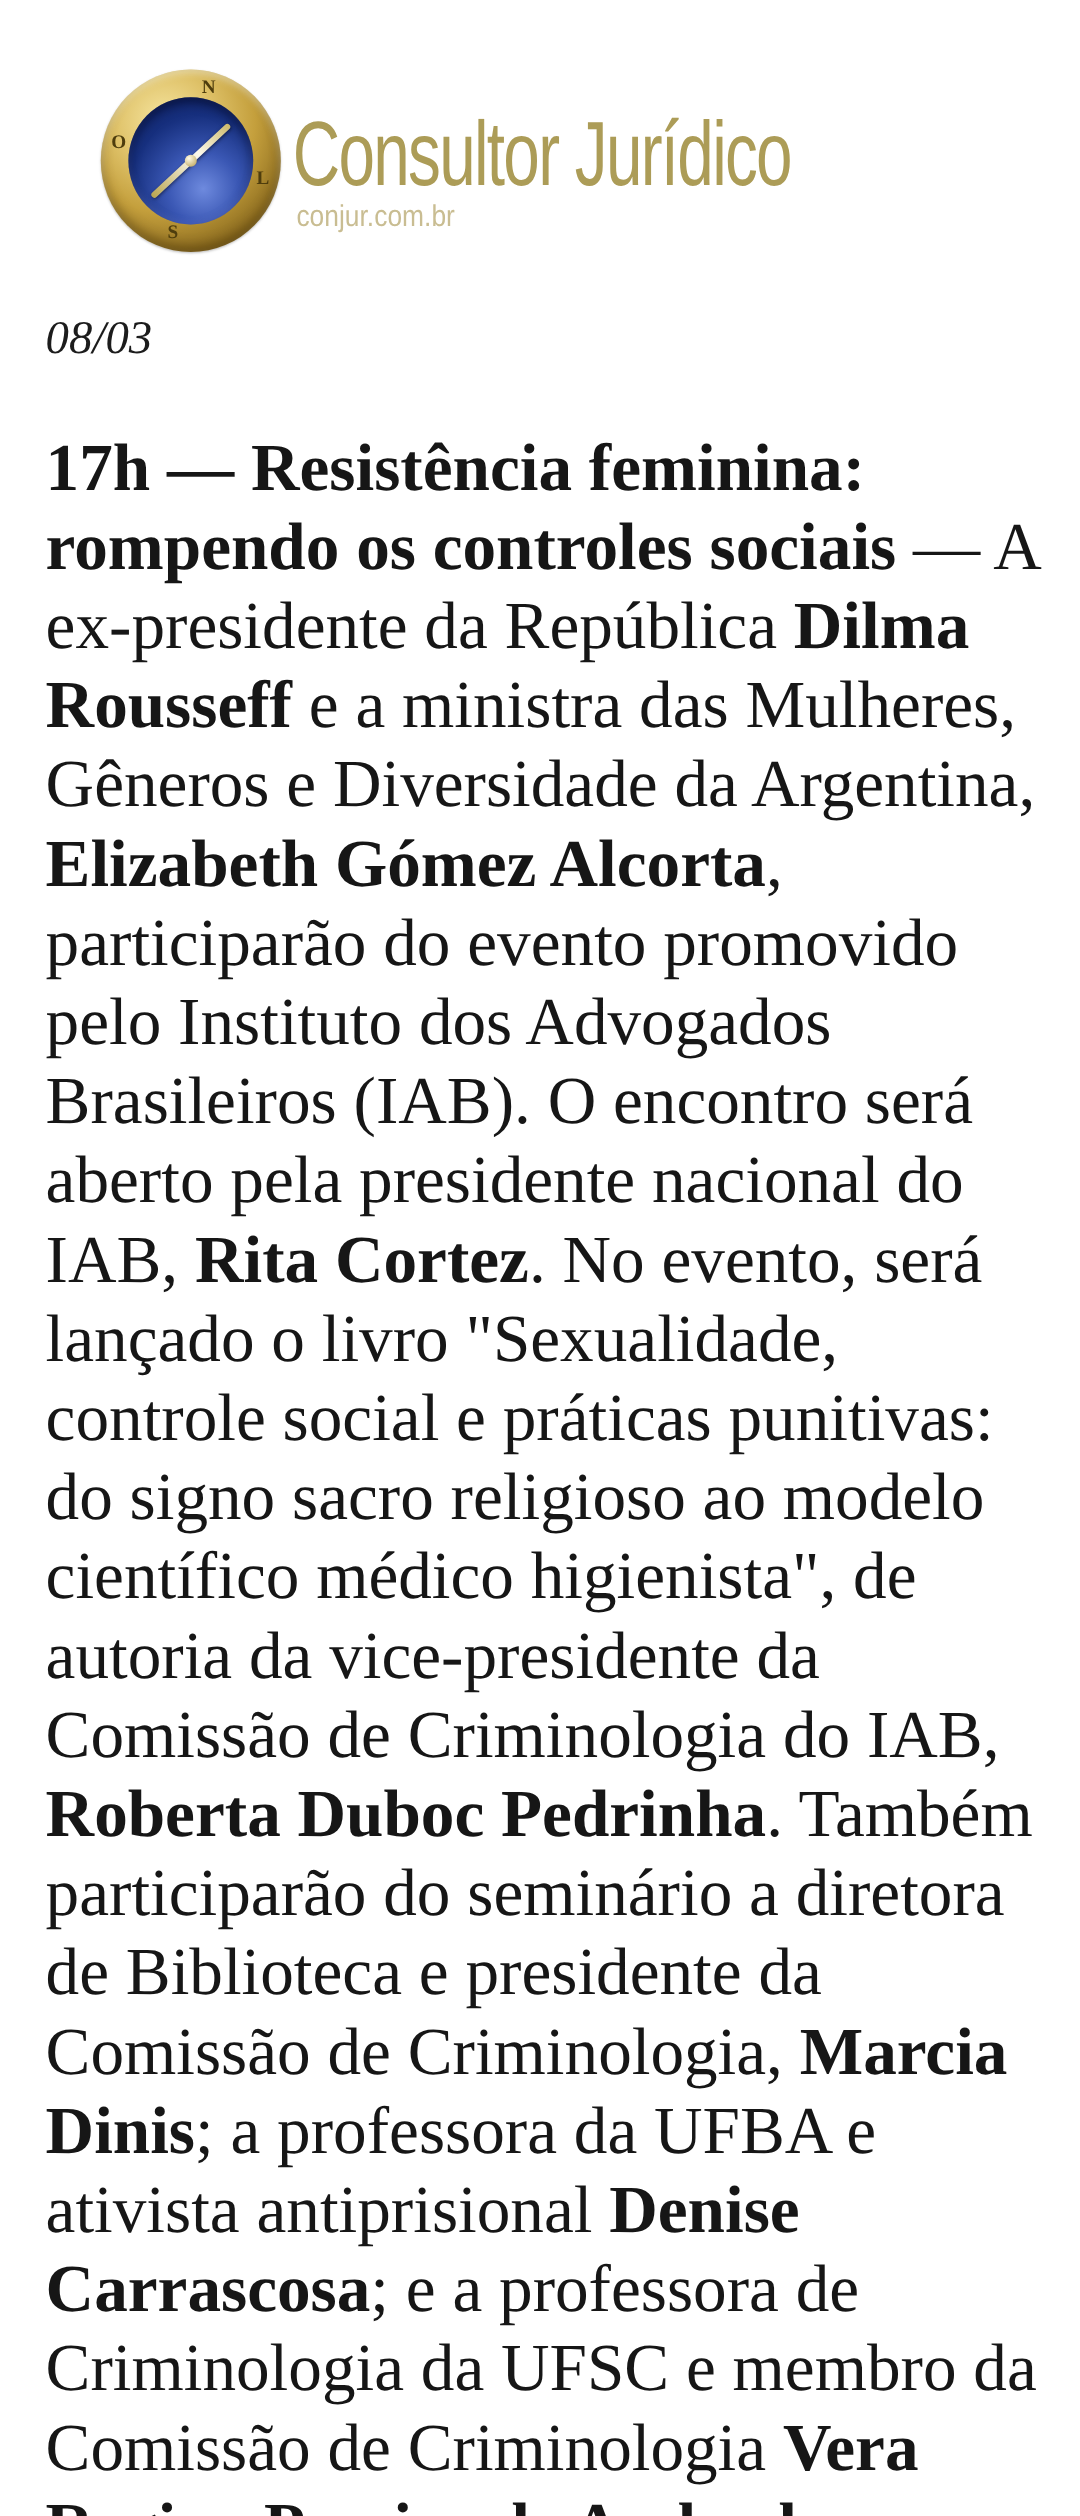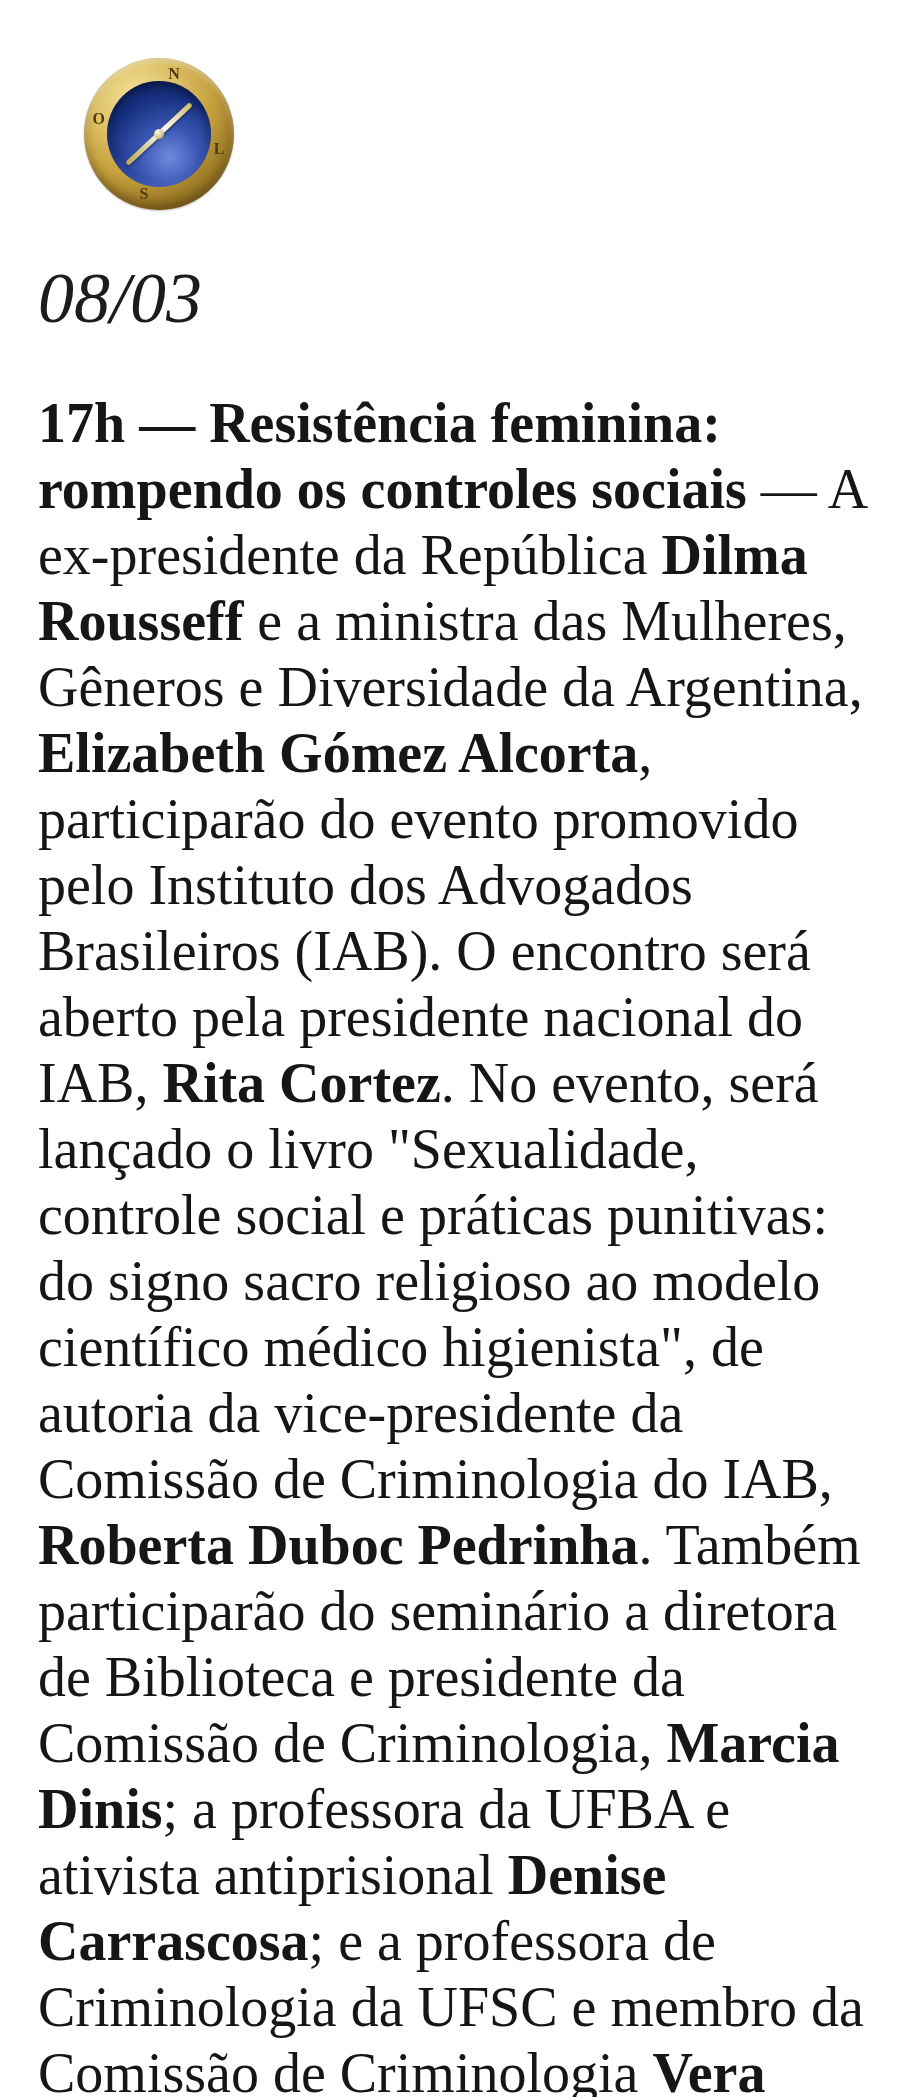--- a/index.html
+++ b/index.html
@@ -33,21 +33,21 @@
   .logo-domain{display:inline-block;font-family:"Liberation Sans","DejaVu Sans",sans-serif;
     font-size:25px;color:#c9bd92;letter-spacing:0;margin:-2px 0 0 3px;
     transform:scaleX(.88);transform-origin:left center;}
 
   
   .date-wrap{width:650px;text-align:center;margin-top:30px;}
   .date{display:inline-block;font-family:"Liberation Sans","DejaVu Sans",sans-serif;
     font-size:43px;color:#141414;letter-spacing:0;transform:scaleX(.88);transform-origin:center;}
 
   
-  .day-heading{font-style:italic;font-weight:normal;font-size:72px;line-height:1;
+  .day-heading{font-style:italic;font-weight:normal;font-size:39px;line-height:1;
     color:#1c1c1c;margin:52px 0 0 0;}
 
   
   .article{margin-top:56px;width:828px;}
   .article p{margin:0;font-size:56px;line-height:66px;color:#161616;}
   .article .b{font-weight:bold;}
   .article a.runlink{font-weight:bold;text-decoration:underline;margin-left:48px;}
 </style>
 </head>
 <body>
@@ -57,20 +57,24 @@
   <div class="logo-row">
     <div class="compass">
       <span class="ring-letter rl-n">N</span>
       <span class="ring-letter rl-e">L</span>
       <span class="ring-letter rl-s">S</span>
       <span class="ring-letter rl-o">O</span>
       <div class="compass-face"></div>
       <div class="needle"></div>
       <div class="needle-hub"></div>
     </div>
+    <div class="wordmark-block">
+      <span class="wordmark">Consultor Jurídico</span>
+      <span class="logo-domain">conjur.com.br</span>
+    </div>
   </div>
 
 
   <h2 class="day-heading">08/03</h2>
 
   <div class="article">
     <p><span class="b">17h — Resistência feminina: rompendo os controles sociais</span><span> — A ex-presidente da República </span><span class="b">Dilma Rousseff</span><span> e a ministra das Mulheres, Gêneros e Diversidade da Argentina, </span><span class="b">Elizabeth Gómez Alcorta</span><span>, participarão do evento promovido pelo Instituto dos Advogados Brasileiros (IAB). O encontro será aberto pela presidente nacional do IAB, </span><span class="b">Rita Cortez</span><span>. No evento, será lançado o livro "Sexualidade, controle social e práticas punitivas: do signo sacro religioso ao modelo científico médico higienista", de autoria da vice-presidente da Comissão de Criminologia do IAB, </span><span class="b">Roberta Duboc Pedrinha</span><span>. Também participarão do seminário a diretora de Biblioteca e presidente da Comissão de Criminologia, </span><span class="b">Marcia Dinis</span><span>; a professora da UFBA e ativista antiprisional </span><span class="b">Denise Carrascosa</span><span>; e a professora de Criminologia da UFSC e membro da Comissão de Criminologia </span><span class="b">Vera Regina Pereira de Andrade</span><span>.</span></p>
     <p><span class="b">Alcorta </span><a href="#" class="runlink b" style="color: rgb(153, 51, 153);">aqui</a><span class="b"> para controles.</span></p>
   </div>
 

